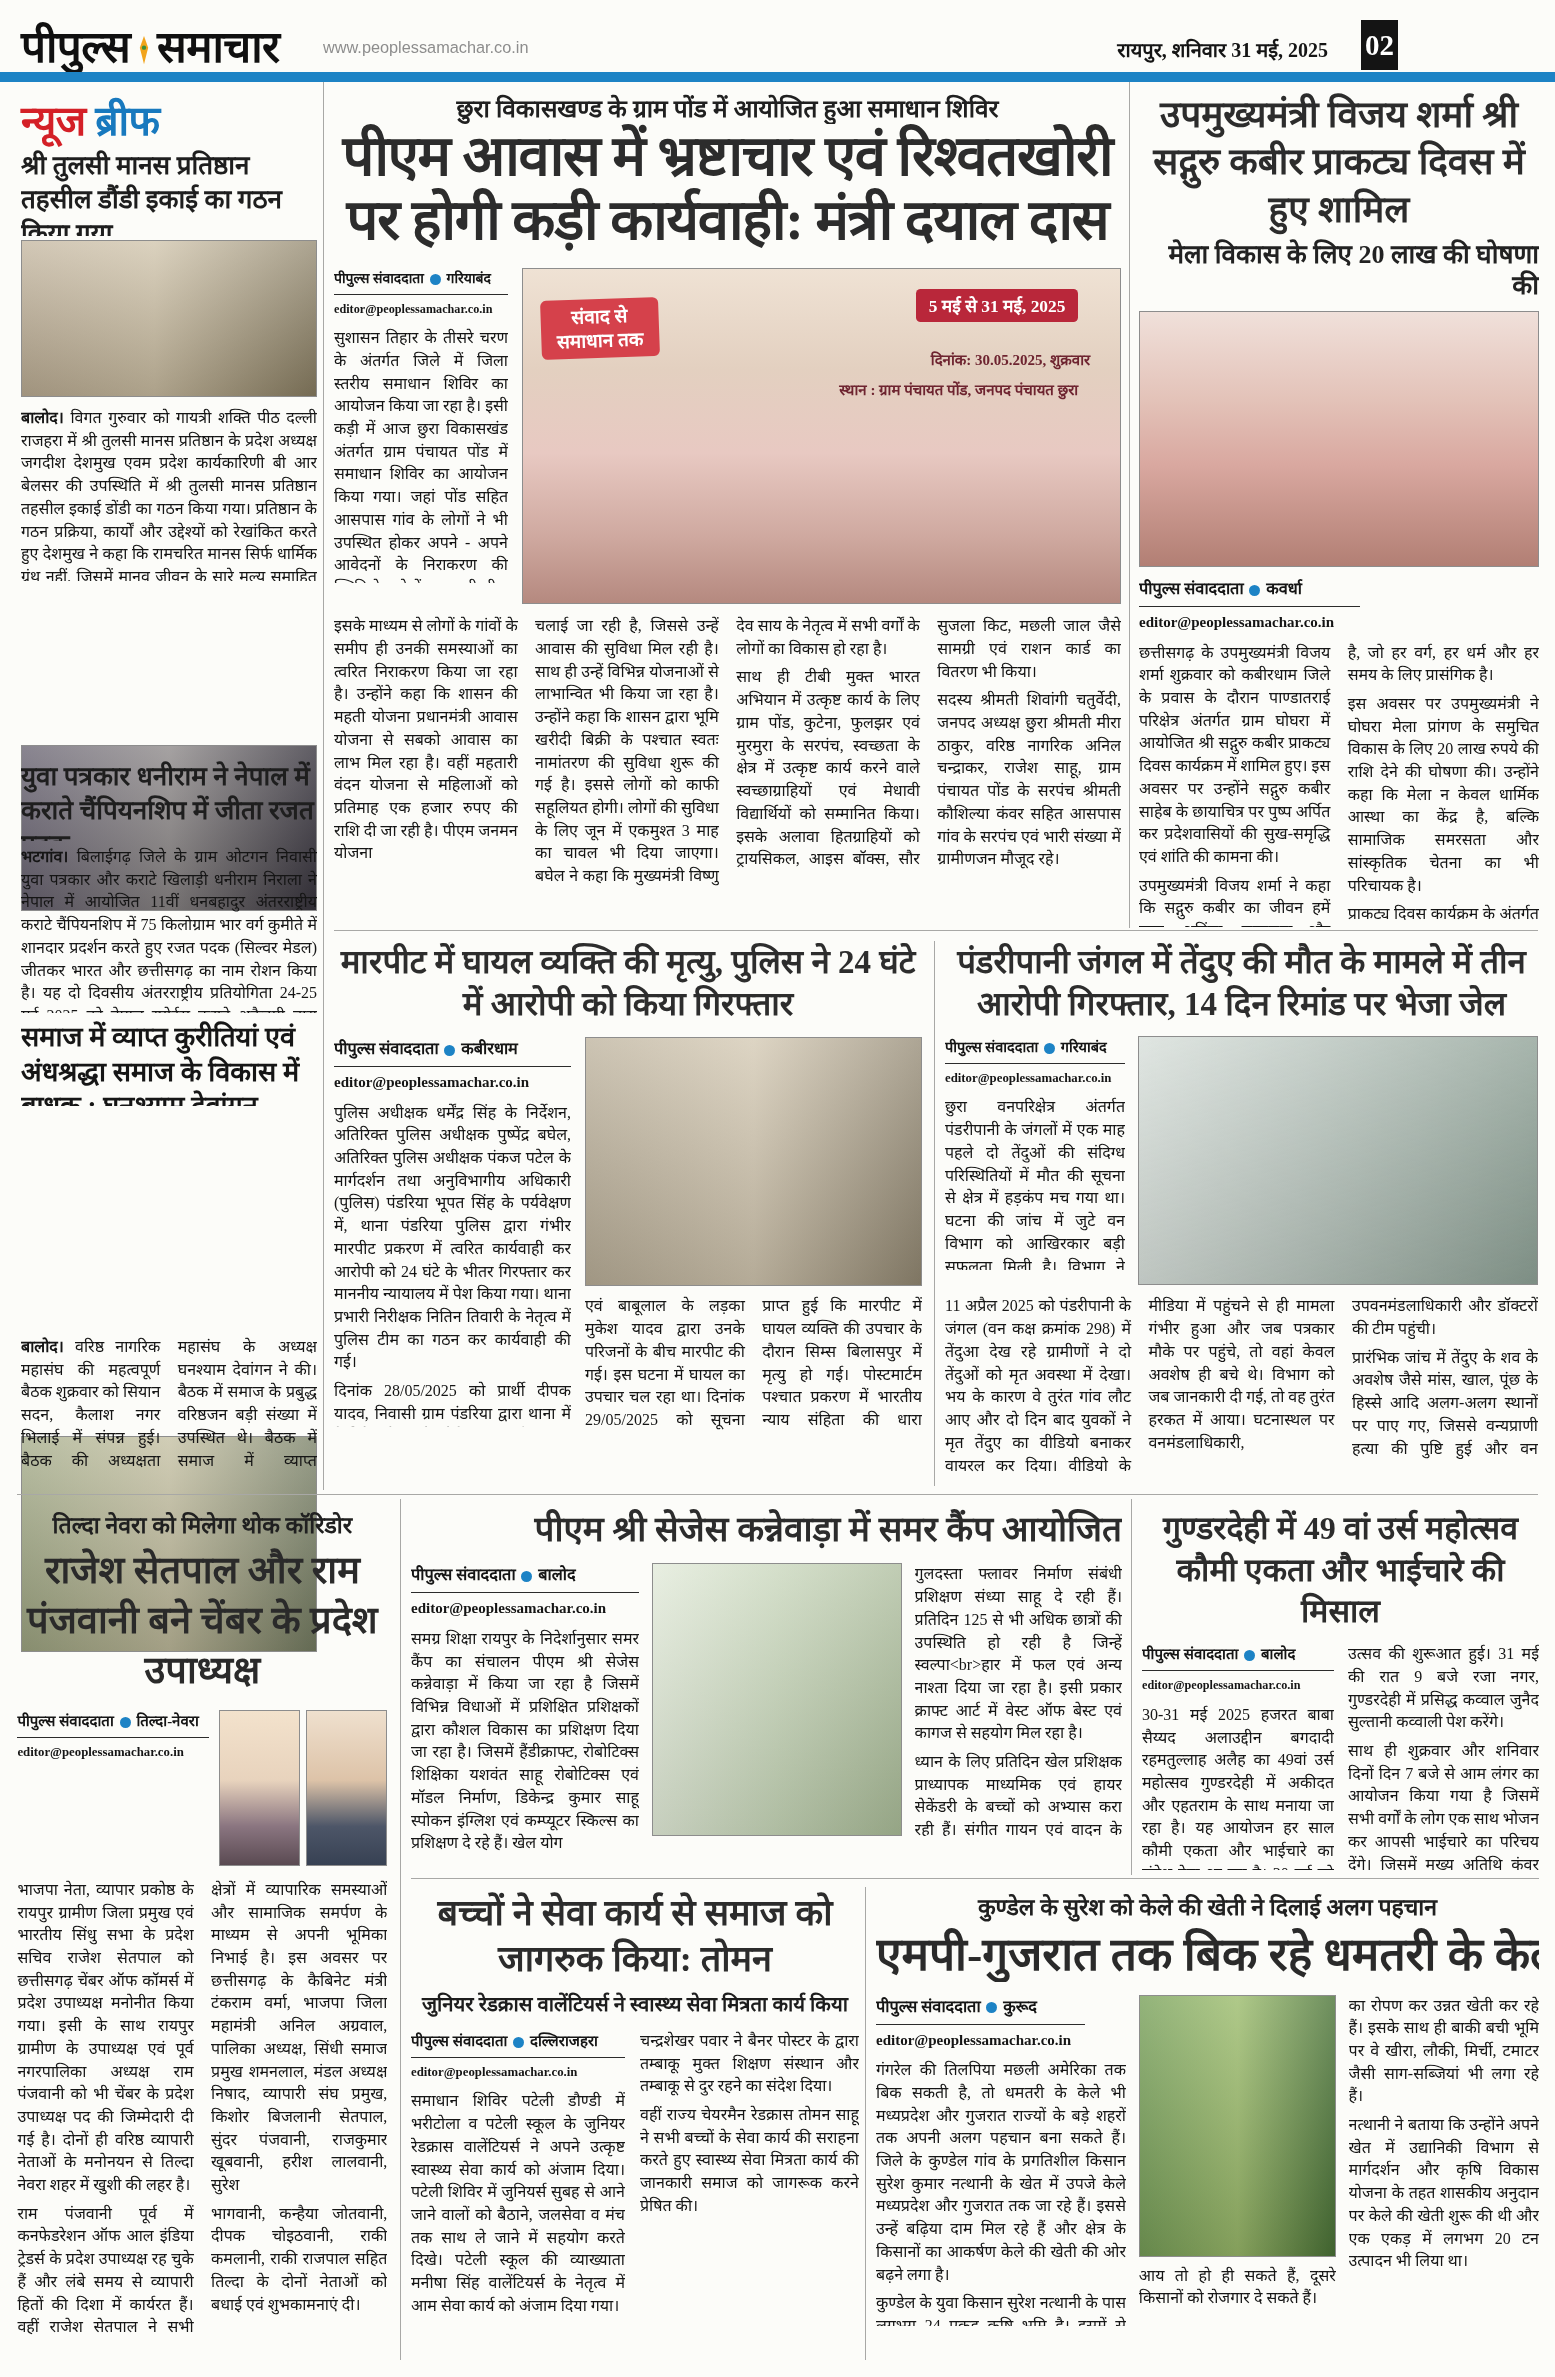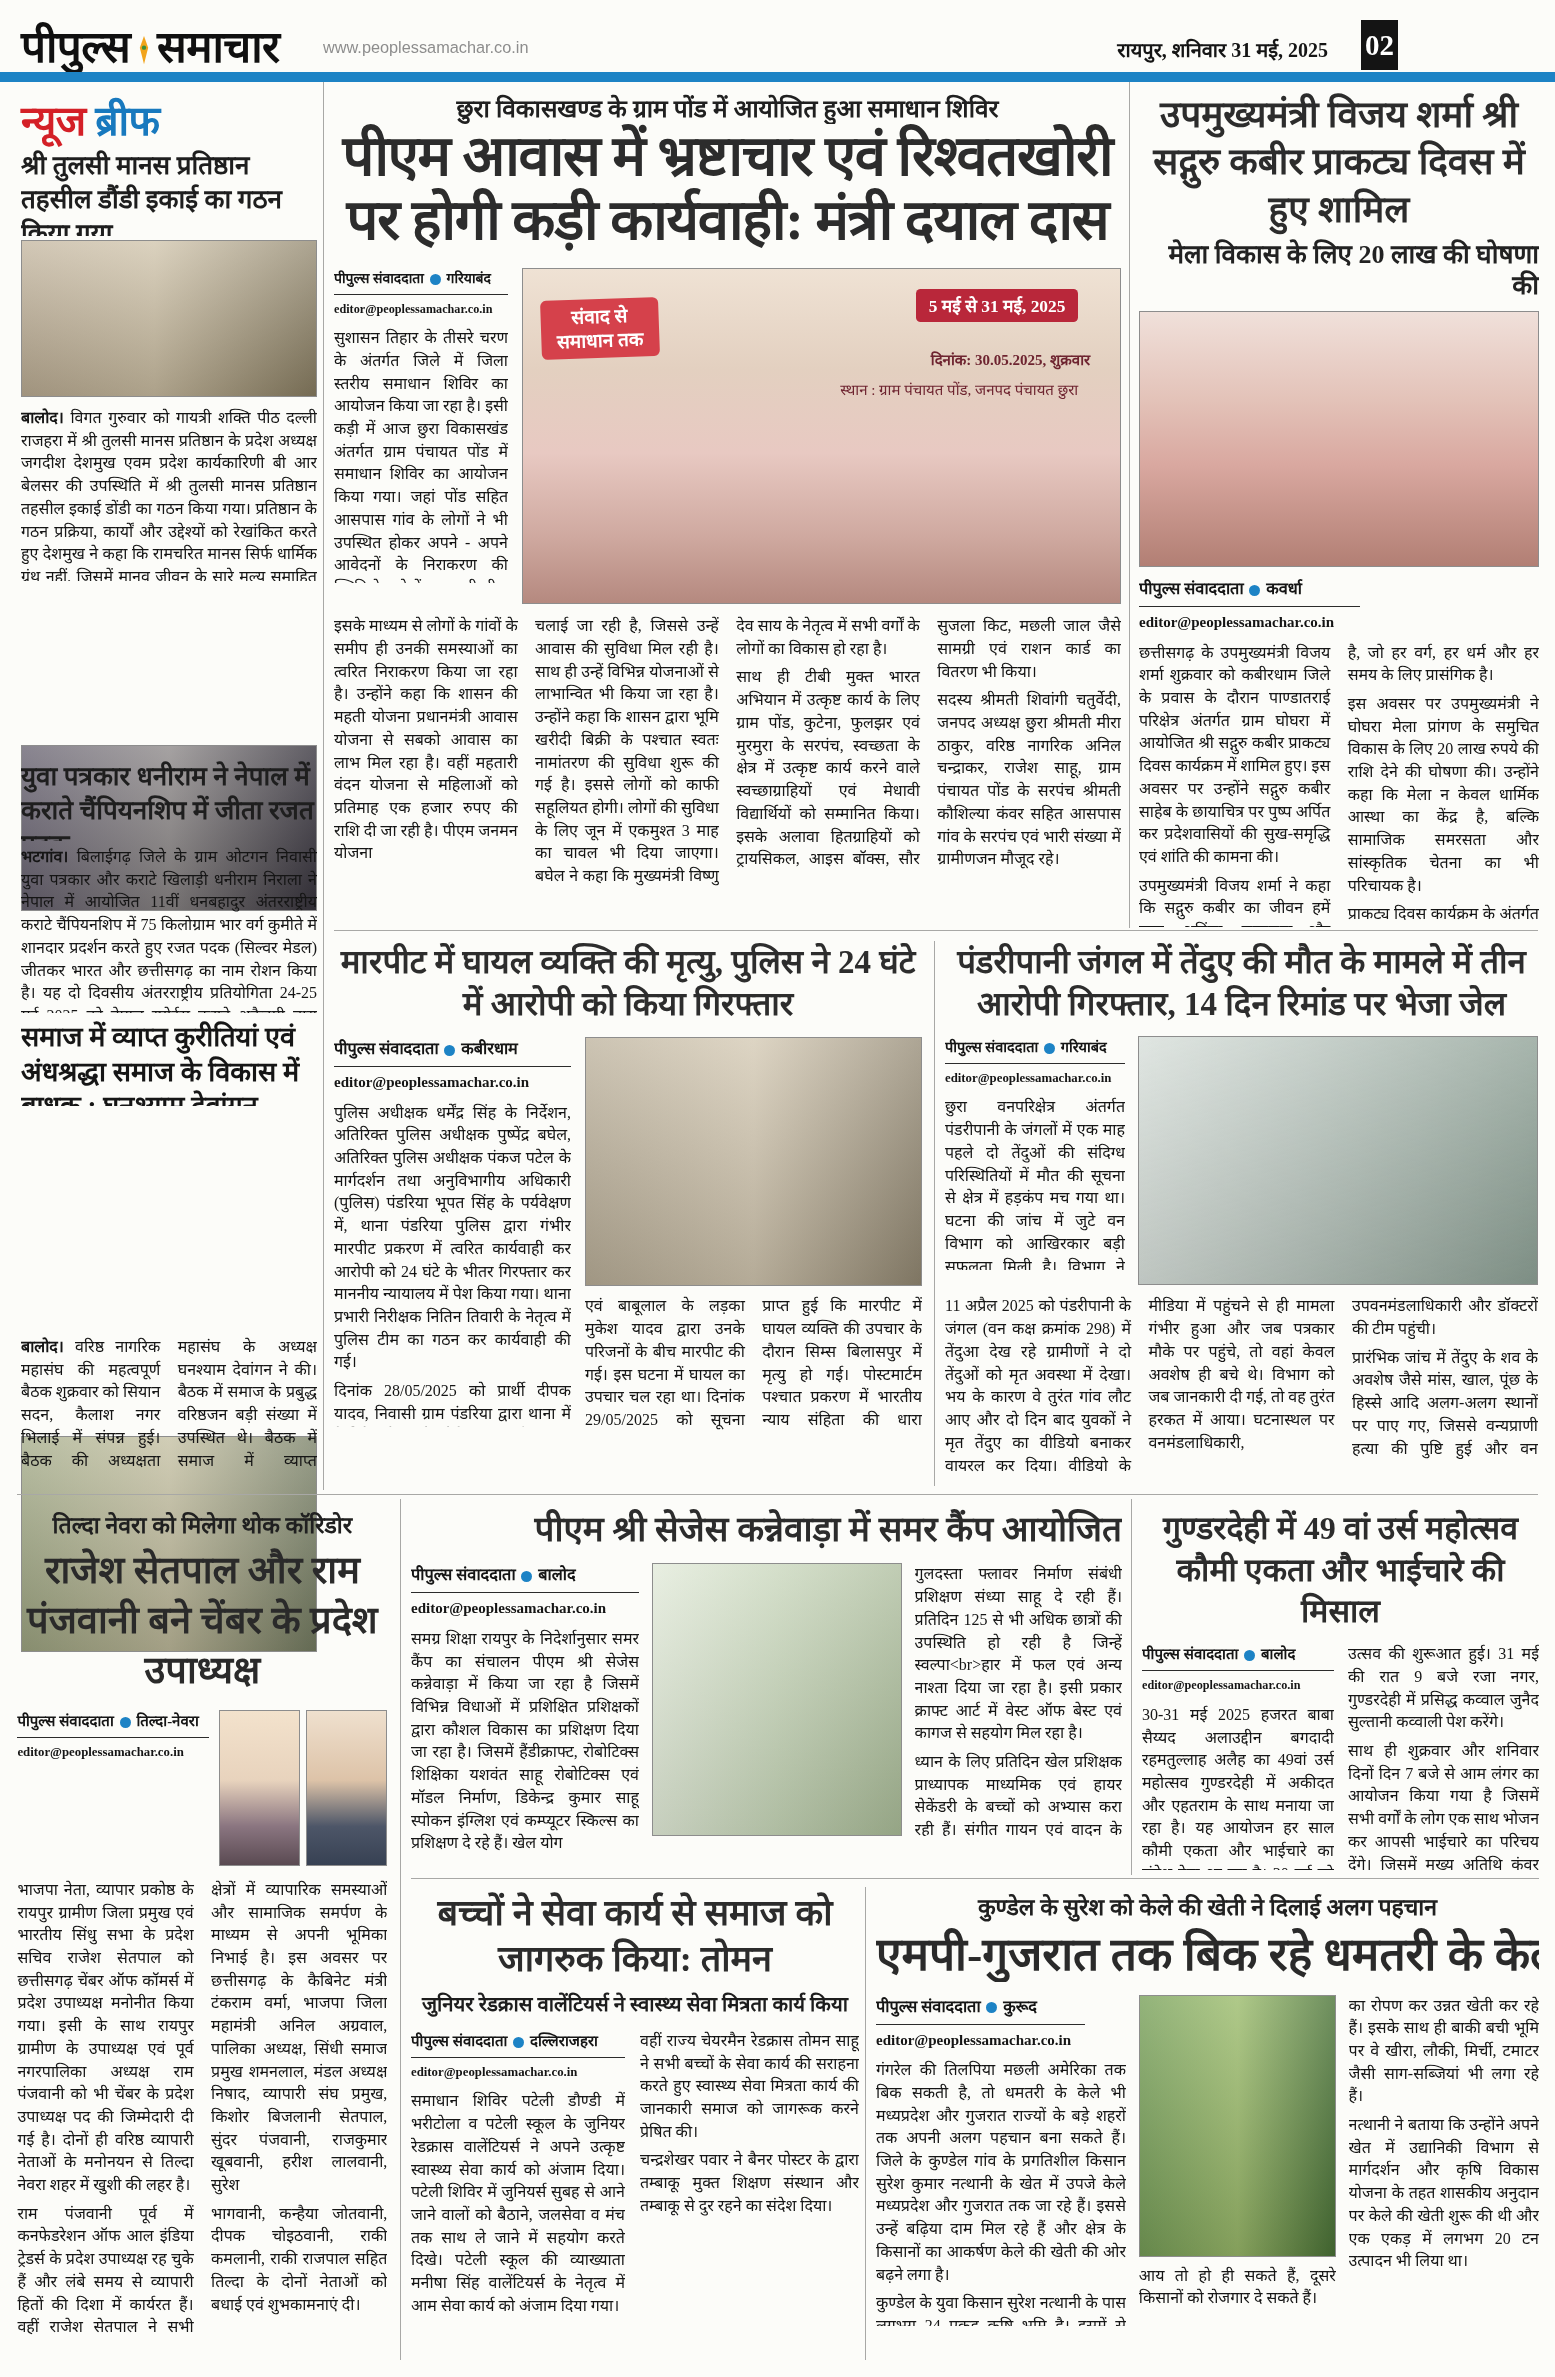--- a/index.html
+++ b/index.html
@@ -47,21 +47,21 @@
   .c4{column-count:4;column-gap:17.4px}
   .clip{overflow:hidden}
   .flexrow{display:flex}
   
   .ph{border:0.6px solid #8d8d8d;box-sizing:border-box;position:relative;overflow:hidden}
   .ph-slogan{position:absolute;left:3%;top:9%;background:#d5414b;color:#fff;font-weight:800;font-size:19px;
              line-height:1.25;padding:5.8px 9.3px;border-radius:5.8px;width:99px;text-align:center;transform:rotate(-2deg)}
   .ph-badge{position:absolute;right:7%;top:6%;background:#b9273a;color:#fff;font-weight:800;font-size:17.4px;
             padding:4.6px 12.8px;border-radius:4.6px;white-space:nowrap}
   .ph-line{position:absolute;right:5%;top:24%;color:#6e2430;font-weight:700;font-size:15px;white-space:nowrap}
-  .ph-line2{position:absolute;right:7%;top:33%;color:#6e2430;font-weight:400;font-size:15px;white-space:nowrap}
+  .ph-line2{position:absolute;right:7%;top:33%;color:#6e2430;font-weight:700;font-size:15px;white-space:nowrap}
   .portraits{display:flex;gap:5.8px}
   .portraits .ph{flex:1;height:156px}
 </style>
 </head>
 <body>
 
 <div class="page">
 
   <div class="abs" style="left:0;top:0;width:1405px;height:72px">
     <div class="abs logo" style="left:21px;top:15px">
@@ -272,22 +272,22 @@
       <div style="width:214px;flex:none" class="clip">
         <div class="byl" style="font-size:15px">
           <span>पीपुल्स संवाददाता</span><span class="dot"></span><span>दल्लिराजहरा</span>
         </div>
         <div class="eml" style="font-size:12.8px">editor@peoplessamachar.co.in</div>
         <div class="bt clip" style="height:279px">
           <p>समाधान शिविर पटेली डौण्डी में भरीटोला व पटेली स्कूल के जुनियर रेडक्रास वालेंटियर्स ने अपने उत्कृष्ट स्वास्थ्य सेवा कार्य को अंजाम दिया। पटेली शिविर में जुनियर्स सुबह से आने जाने वालों को बैठाने, जलसेवा व मंच तक साथ ले जाने में सहयोग करते दिखे। पटेली स्कूल की व्याख्याता मनीषा सिंह वालेंटियर्स के नेतृत्व में आम सेवा कार्य को अंजाम दिया गया।</p>
         </div>
       </div>
       <div class="bt clip" style="flex:1;margin-left:15px;height:348px">
+        <p>चन्द्रशेखर पवार ने बैनर पोस्टर के द्वारा तम्बाकू मुक्त शिक्षण संस्थान और तम्बाकू से दुर रहने का संदेश दिया।</p>
         <p>वहीं राज्य चेयरमैन रेडक्रास तोमन साहू ने सभी बच्चों के सेवा कार्य की सराहना करते हुए स्वास्थ्य सेवा मित्रता कार्य की जानकारी समाज को जागरूक करने प्रेषित की।</p>
-        <p>चन्द्रशेखर पवार ने बैनर पोस्टर के द्वारा तम्बाकू मुक्त शिक्षण संस्थान और तम्बाकू से दुर रहने का संदेश दिया।</p>
       </div>
     </div>
   </div>
 
   <div class="abs vr" style="left:865px;top:1887px;height:473px"></div>
 
   <div class="abs" style="left:876px;top:1890px;width:663px;height:470px;overflow:hidden">
     <div class="kick" style="font-size:23px">कुण्डेल के सुरेश को केले की खेती ने दिलाई अलग पहचान</div>
     <div class="h-banana" style="margin-top:4.6px">एमपी-गुजरात तक बिक रहे धमतरी के केले</div>
     <div class="flexrow" style="margin-top:12.8px">

